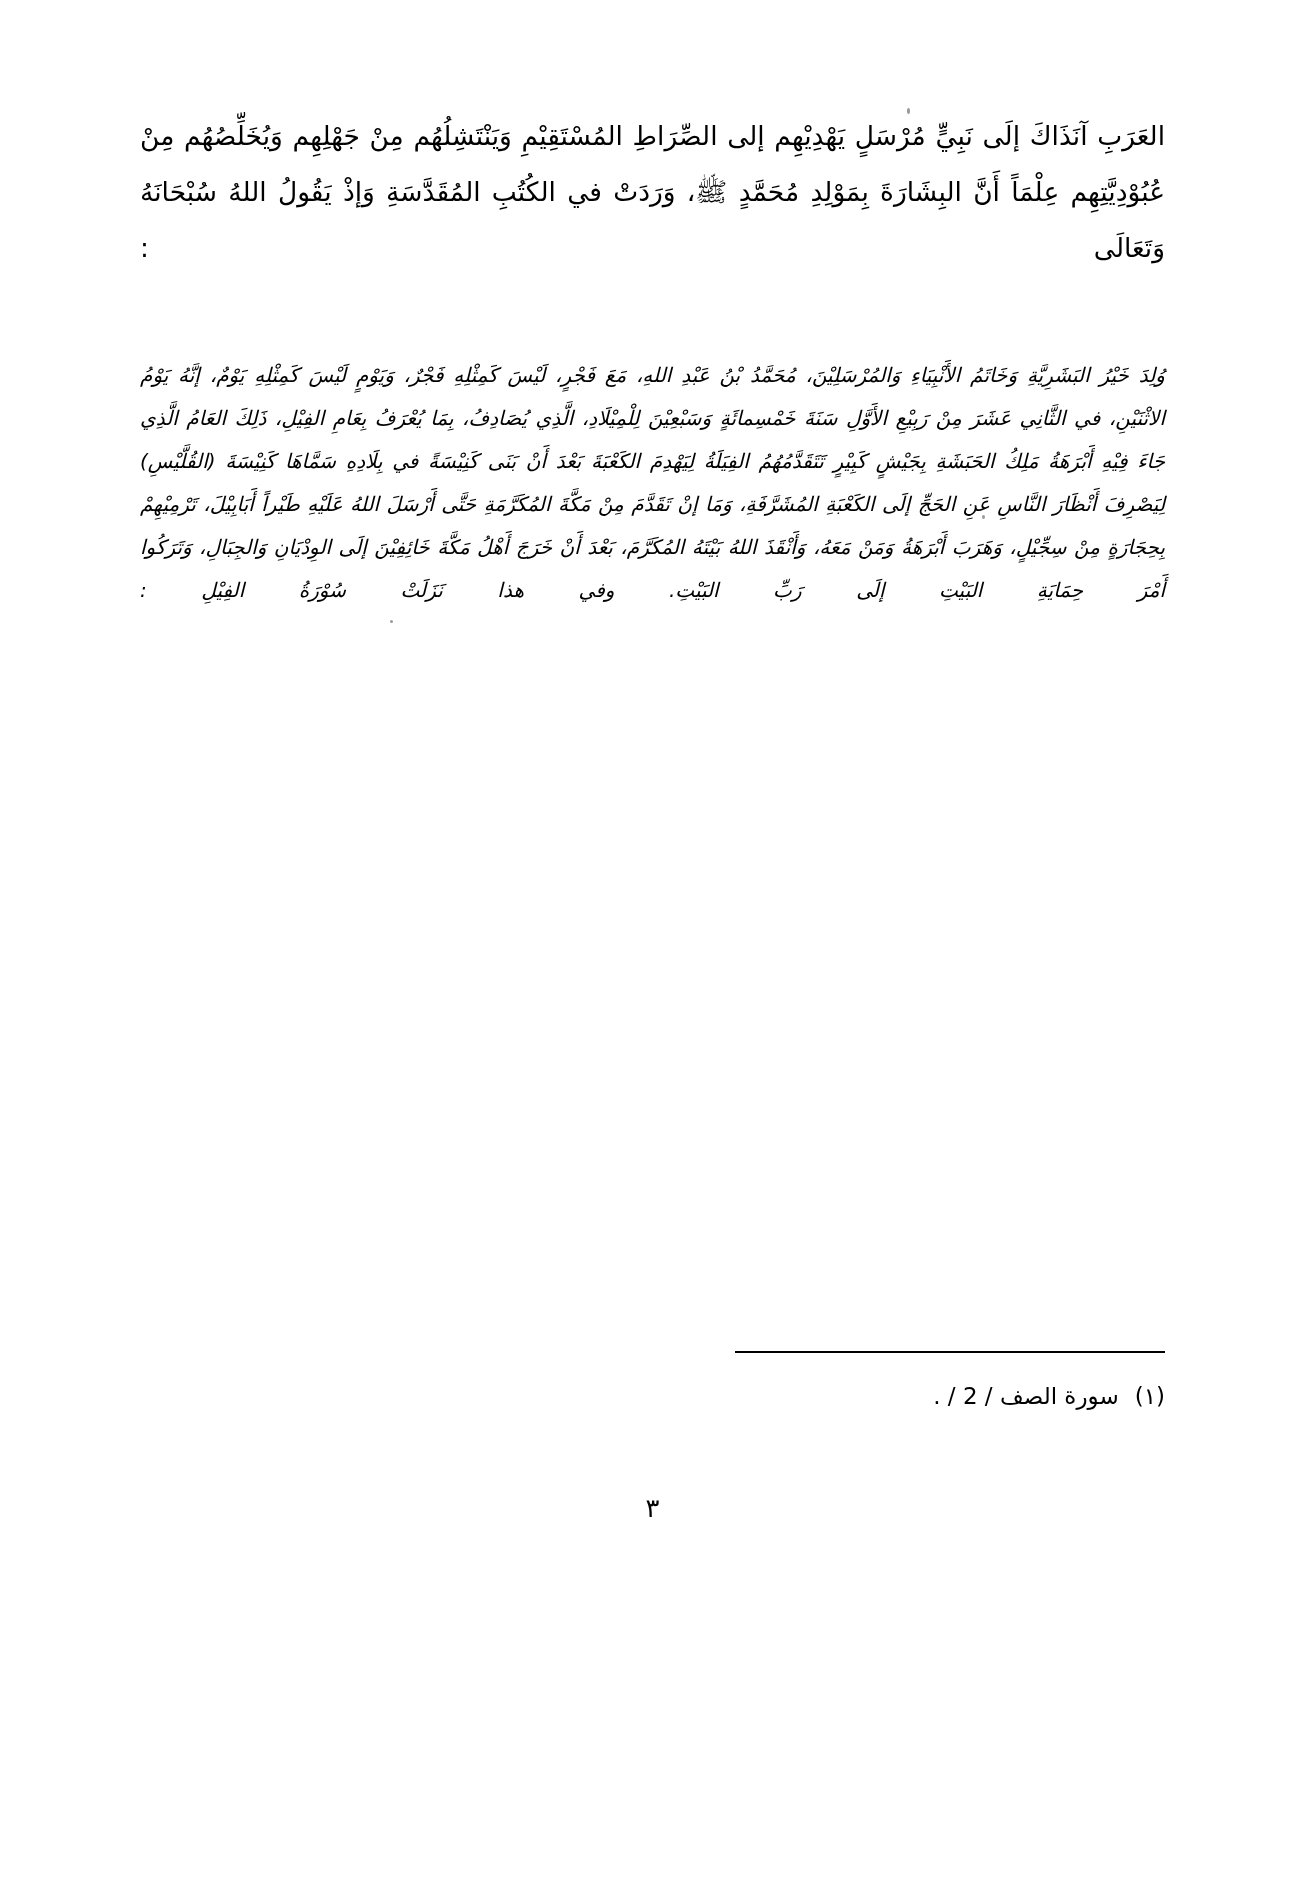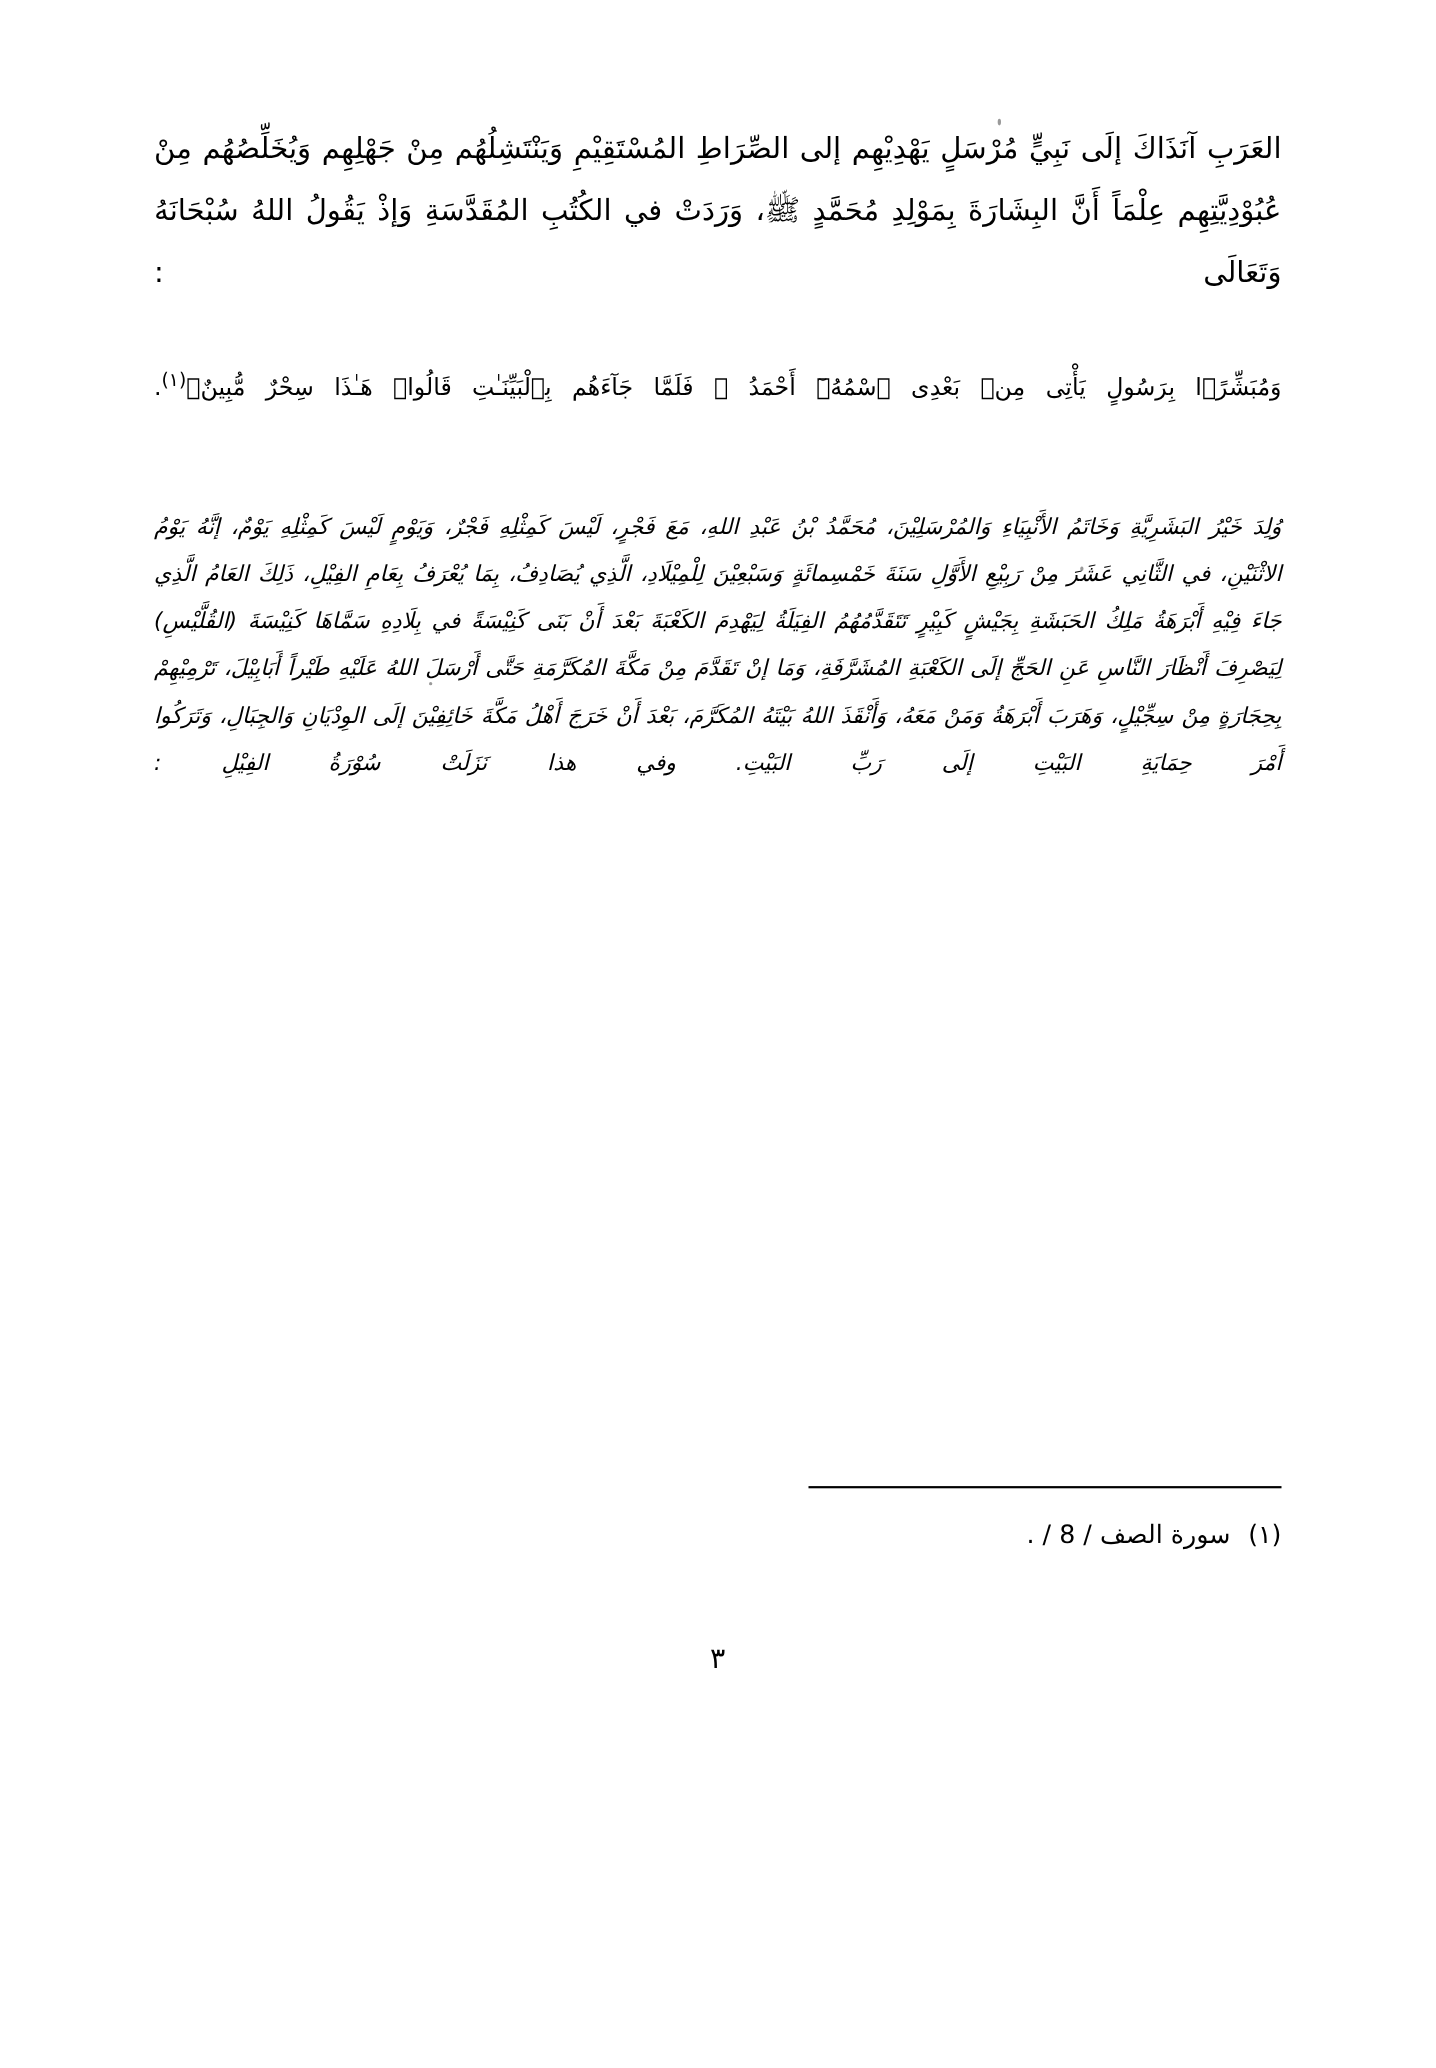--- a/index.html
+++ b/index.html
@@ -148,32 +148,29 @@
   <div class="speck" style="top:515px; right:320px; width:3px; height:4px;"></div>
   <div class="speck" style="top:620px; left:390px; width:3px; height:3px;"></div>
   <div class="speck" style="top:1665px; left:205px; width:4px; height:4px;"></div>
   <div class="speck" style="top:1792px; left:200px; width:5px; height:5px;"></div>
 
   <div class="content">
 
     <p class="para intro">العَرَبِ آنَذَاكَ إلَى نَبِيٍّ مُرْسَلٍ يَهْدِيْهِم إلى الصِّرَاطِ المُسْتَقِيْمِ وَيَنْتَشِلُهُم مِنْ جَهْلِهِم وَيُخَلِّصُهُم مِنْ عُبُوْدِيَّتِهِم عِلْمَاً أَنَّ البِشَارَةَ بِمَوْلِدِ مُحَمَّدٍ ﷺ، وَرَدَتْ في الكُتُبِ المُقَدَّسَةِ وَإذْ يَقُولُ اللهُ سُبْحَانَهُ وَتَعَالَى :</p>
 
     <div class="verse-block">
-      <div class="verse-text">
-        <span>وَمُبَشِّرًۢا بِرَسُولٍ يَأْتِى مِنۢ بَعْدِى ٱسْمُهُۥٓ أَحْمَدُ ۖ فَلَمَّا جَآءَهُم بِٱلْبَيِّنَـٰتِ قَالُوا۟ هَـٰذَا سِحْرٌ مُّبِينٌ﴾</span><span class="fn-ref">(١)</span><span>.</span>
-      </div>
     </div>
 
 
     <p class="para body-para">وُلِدَ خَيْرُ البَشَرِيَّةِ وَخَاتَمُ الأَنْبِيَاءِ وَالمُرْسَلِيْنَ، مُحَمَّدُ بْنُ عَبْدِ اللهِ، مَعَ فَجْرٍ، لَيْسَ كَمِثْلِهِ فَجْرٌ، وَيَوْمٍ لَيْسَ كَمِثْلِهِ يَوْمٌ، إنَّهُ يَوْمُ الاثْنَيْنِ، في الثَّانِي عَشَرَ مِنْ رَبِيْعِ الأَوَّلِ سَنَةَ خَمْسِمائَةٍ وَسَبْعِيْنَ لِلْمِيْلَادِ، الَّذِي يُصَادِفُ، بِمَا يُعْرَفُ بِعَامِ الفِيْلِ، ذَلِكَ العَامُ الَّذِي جَاءَ فِيْهِ أَبْرَهَةُ مَلِكُ الحَبَشَةِ بِجَيْشٍ كَبِيْرٍ تَتَقَدَّمُهُمُ الفِيَلَةُ لِيَهْدِمَ الكَعْبَةَ بَعْدَ أَنْ بَنَى كَنِيْسَةً في بِلَادِهِ سَمَّاهَا كَنِيْسَةَ (القُلَّيْسِ) لِيَصْرِفَ أَنْظَارَ النَّاسِ عَنِ الحَجِّ إلَى الكَعْبَةِ المُشَرَّفَةِ، وَمَا إنْ تَقَدَّمَ مِنْ مَكَّةَ المُكَرَّمَةِ حَتَّى أَرْسَلَ اللهُ عَلَيْهِ طَيْراً أَبَابِيْلَ، تَرْمِيْهِمْ بِحِجَارَةٍ مِنْ سِجِّيْلٍ، وَهَرَبَ أَبْرَهَةُ وَمَنْ مَعَهُ، وَأَنْقَذَ اللهُ بَيْتَهُ المُكَرَّمَ، بَعْدَ أَنْ خَرَجَ أَهْلُ مَكَّةَ خَائِفِيْنَ إلَى الوِدْيَانِ وَالجِبَالِ، وَتَرَكُوا أَمْرَ حِمَايَةِ البَيْتِ إلَى رَبِّ البَيْتِ. وفي هذا نَزَلَتْ سُوْرَةُ الفِيْلِ :</p>
 
   </div>
 
   <div class="footnote-zone">
     <hr class="footnote-rule">
     <div class="footnote">
-      <span class="fn-num">(١)</span><span>سورة الصف / 8 / .</span>
+      <span class="fn-num">(١)</span><span>سورة الصف / 2 / .</span>
     </div>
   </div>
 
   <div class="page-number">٣</div>
 
 </div>
 
 </body></html>

